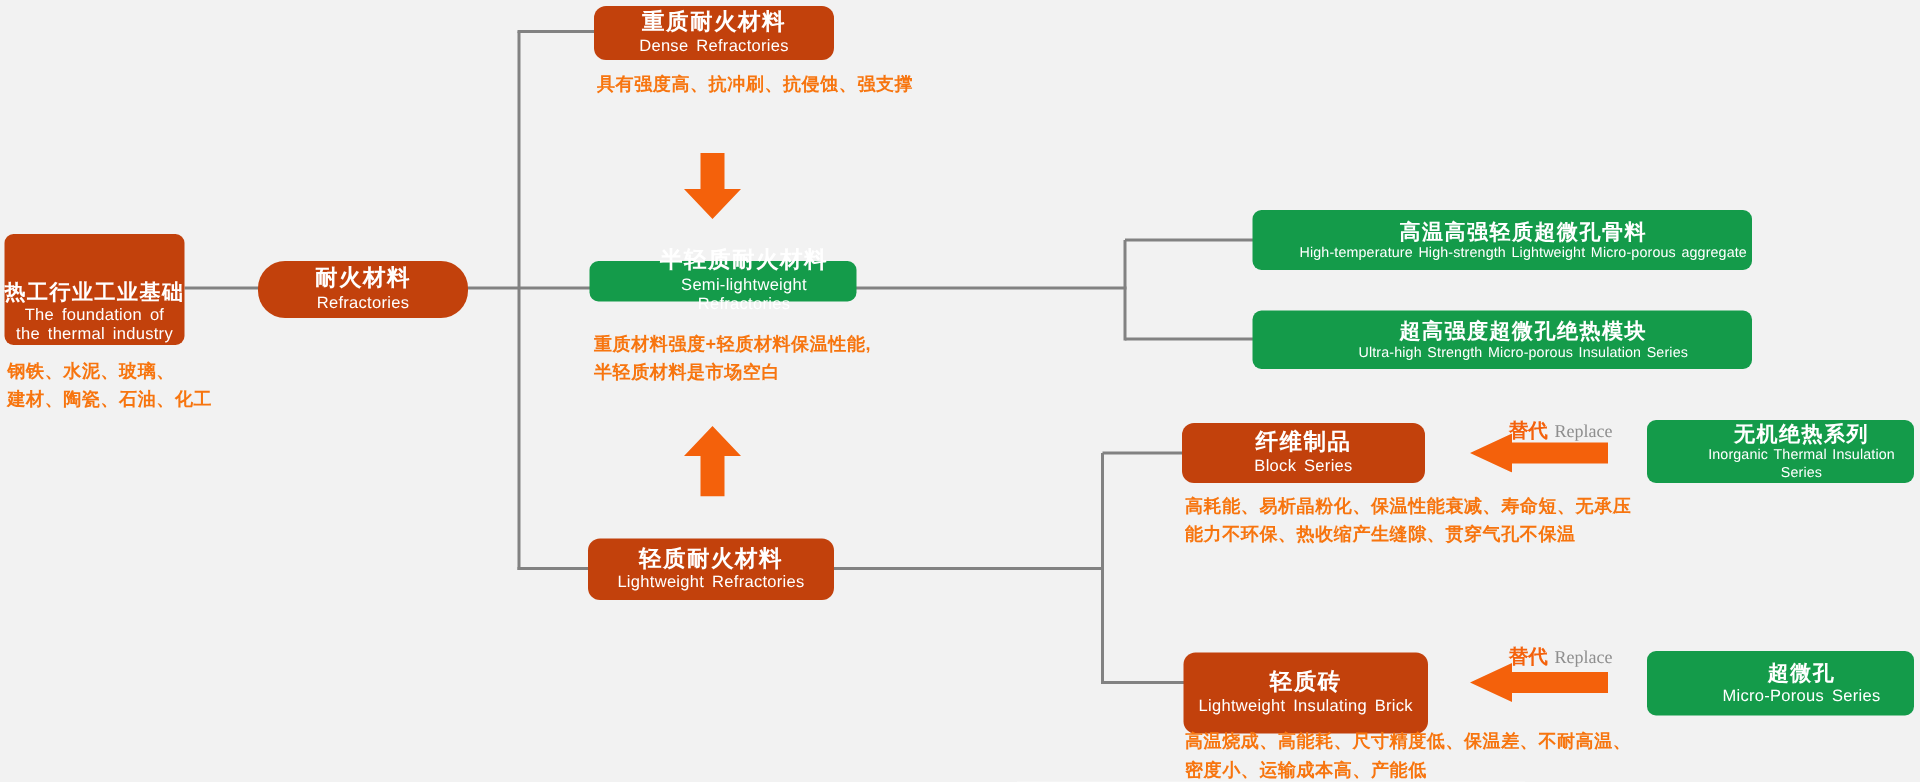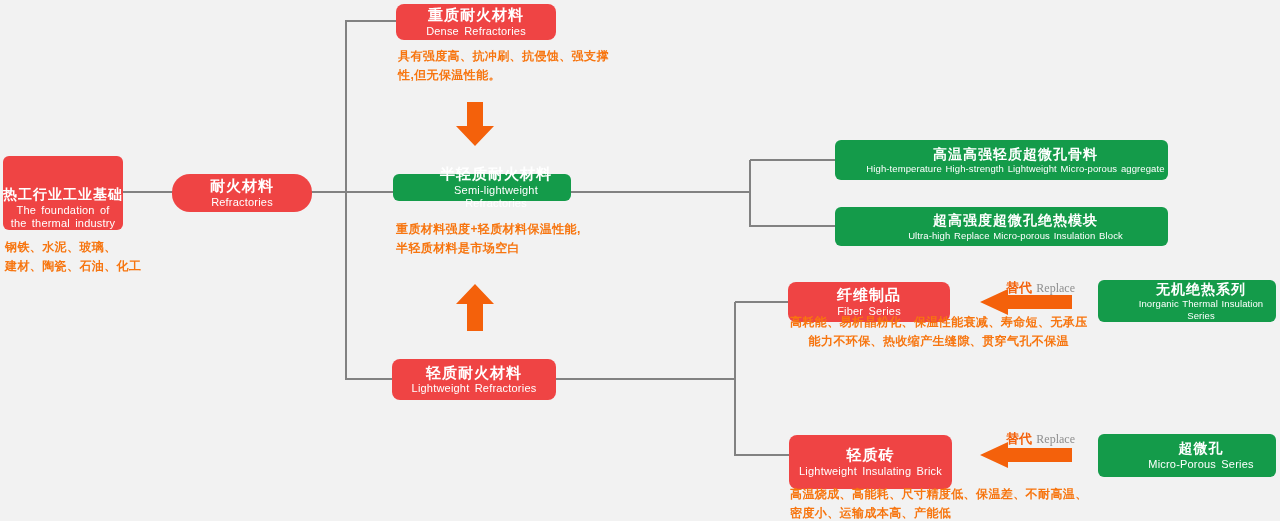--- a/index.html
+++ b/index.html
@@ -7,21 +7,21 @@
   .canvas {
     position:relative; width:1280px; height:521px;
     background:#f2f2f2; overflow:hidden;
   }
   .lines { position:absolute; left:0; top:0; z-index:0; }
   .box {
     position:absolute; z-index:2; color:#fff;
     display:flex; flex-direction:column; align-items:center; justify-content:center;
     text-align:center; box-sizing:border-box;
   }
-  .gray  { background:#ef4444; border-radius:8px; }
+  .gray  { background:#c2410c; border-radius:8px; }
   .green { background:#149b4a; border-radius:6px;padding-left:28px; }
   .big-radius { border-radius:6px;justify-content:flex-end; }
   .zh { font-size:15px; font-weight:bold; letter-spacing:1px; line-height:1.25; }
   .zh-sm { font-size:14px; }
   .en { font-size:11px; line-height:1.2; letter-spacing:0.2px; word-spacing:2px; }
   .en-xs { font-size:9.5px; letter-spacing:0.1px; word-spacing:1px; }
   .note {
     position:absolute; z-index:2; color:#f7750f; font-size:12px; font-weight:bold;
     line-height:19px; letter-spacing:0.4px; white-space:nowrap;
   }
@@ -81,26 +81,26 @@
     <div class="en">Lightweight Refractories</div>
   </div>
 
   <div class="box green" style="left:835px;top:140px;width:333px;height:40px;">
     <div class="zh zh-sm">高温高强轻质超微孔骨料</div>
     <div class="en en-xs">High-temperature High-strength Lightweight Micro-porous aggregate</div>
   </div>
 
   <div class="box green" style="left:835px;top:207px;width:333px;height:39px;">
     <div class="zh zh-sm">超高强度超微孔绝热模块</div>
-    <div class="en en-xs">Ultra-high Replace Micro-porous Insulation Block</div>
+    <div class="en en-xs">Ultra-high Strength Micro-porous Insulation Series</div>
   </div>
 
   <div class="box gray" style="left:788px;top:282px;width:162px;height:40px;">
     <div class="zh">纤维制品</div>
-    <div class="en">Fiber Series</div>
+    <div class="en">Block Series</div>
   </div>
 
   <div class="box green" style="left:1098px;top:280px;width:178px;height:42px;">
     <div class="zh zh-sm">无机绝热系列</div>
     <div class="en en-xs">Inorganic Thermal Insulation Series</div>
   </div>
 
   <div class="box gray" style="left:789px;top:435px;width:163px;height:54px;">
     <div class="zh">轻质砖</div>
     <div class="en">Lightweight Insulating Brick</div>
@@ -111,29 +111,28 @@
     <div class="en">Micro-Porous Series</div>
   </div>
 
   <div class="note" style="left:5px;top:238px;">
     <div>钢铁、水泥、玻璃、</div>
     <div>建材、陶瓷、石油、化工</div>
   </div>
 
   <div class="note" style="left:398px;top:47px;">
     <div>具有强度高、抗冲刷、抗侵蚀、强支撑</div>
-    <div>性,但无保温性能。</div>
   </div>
 
   <div class="note" style="left:396px;top:220px;">
     <div>重质材料强度+轻质材料保温性能,</div>
     <div>半轻质材料是市场空白</div>
   </div>
 
-  <div class="note" style="left:790px;top:313px;text-align:center;">
+  <div class="note" style="left:790px;top:328px;">
     <div>高耗能、易析晶粉化、保温性能衰减、寿命短、无承压</div>
     <div>能力不环保、热收缩产生缝隙、贯穿气孔不保温</div>
   </div>
 
   <div class="note" style="left:790px;top:485px;">
     <div>高温烧成、高能耗、尺寸精度低、保温差、不耐高温、</div>
     <div>密度小、运输成本高、产能低</div>
   </div>
 
   <svg class="arrow" style="left:456px;top:102px;" width="38" height="44">

